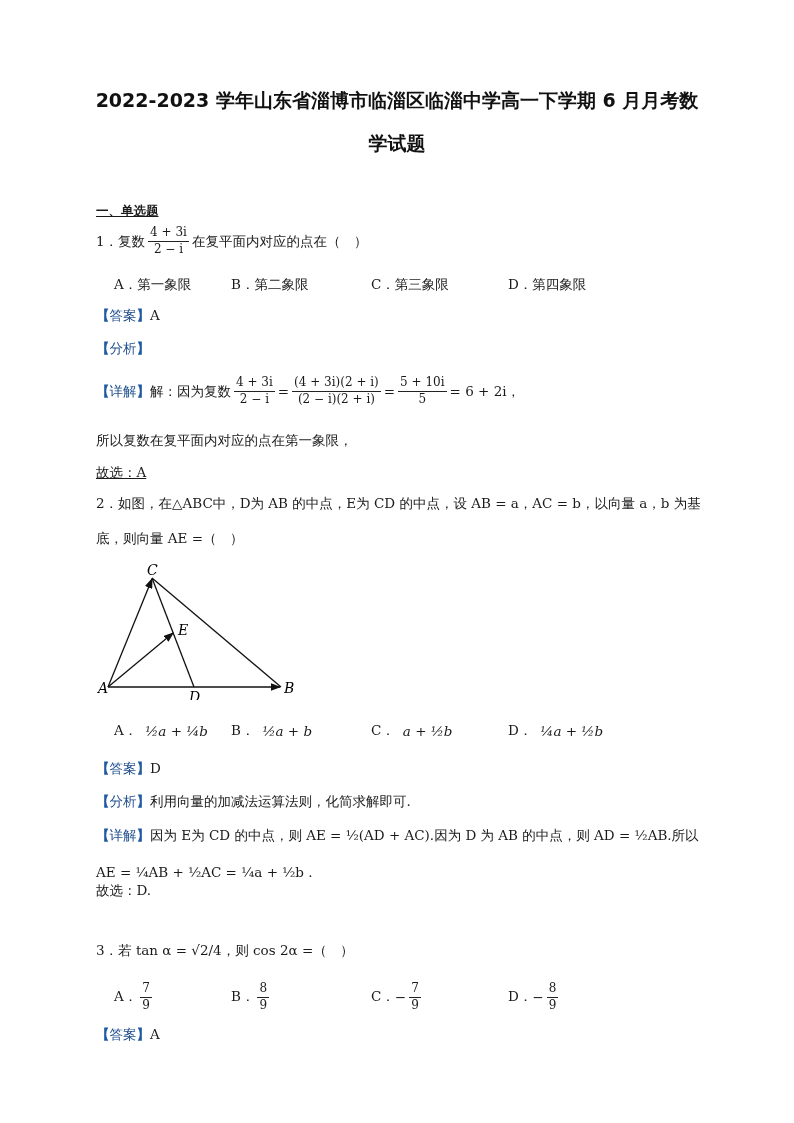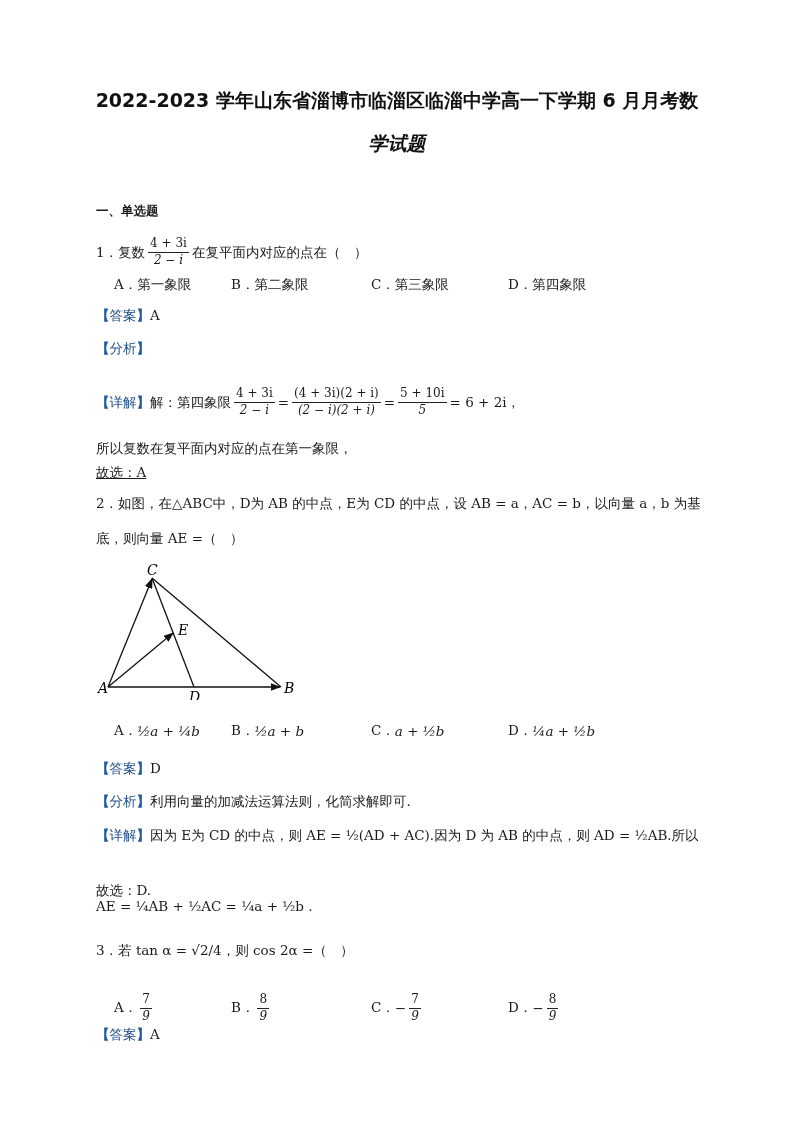--- a/index.html
+++ b/index.html
@@ -10,40 +10,40 @@
   }
   .page { position: absolute; left: 0; top: 0; width: 680px; height: 1123px; }
   .title {
     position: absolute; left: 0; width: 794px; text-align: center;
     font-family: "DejaVu Sans", sans-serif; font-weight: bold; font-size: 19px; color: #111;
   }
   .line {
     position: absolute; left: 96px; font-size: 13.5px; white-space: nowrap;
     display: flex; align-items: center; line-height: 1;
   }
-  .sect { font-family: "DejaVu Sans", sans-serif; font-weight: bold; font-size: 12.5px; }
+  .sect { font-family: "DejaVu Sans", sans-serif; font-weight: bold; font-size: 12.5px; text-decoration: underline; }
   .tag { color: #1f4e8c; font-family: "DejaVu Sans", sans-serif; }
   .tag .br { color: #1f5aa0; font-weight: bold; }
   .frac {
     display: inline-flex; flex-direction: column; align-items: center;
-    vertical-align: middle; margin: 11px 3px; font-size: 12px; line-height: 1.15;
+    vertical-align: middle; margin: 0 3px; font-size: 12px; line-height: 1.15;
   }
   .frac .num { padding: 0 2px 1px; border-bottom: 1px solid #222; }
-  .frac .den { padding: 1px 2px 0; font-style: italic; }
+  .frac .den { padding: 1px 2px 0; }
   .opt { position: absolute; display: flex; align-items: center; font-size: 13.5px; white-space: nowrap; }
-  .it { font-style: italic; }
+  .it { font-style: italic; margin-left: 8px; }
   svg text { font-family: "DejaVu Serif", serif; font-style: italic; font-size: 14px; }
 </style>
 </head>
 <body>
 
 <div class="page">
 
   <div class="title" style="top:88px;">2022-2023 学年山东省淄博市临淄区临淄中学高一下学期 6 月月考数</div>
-  <div class="title" style="top:131px;font-style:italic;">学试题</div>
+  <div class="title" style="top:131px;">学试题</div>
 
   <div class="line sect" style="top:205px;">一、单选题</div>
 
   <div class="line" style="top:226px;">
     <span>1．</span>
     <span>复数</span>
     <span class="frac">
         <span class="num">4 + 3i</span>
         <span class="den">2 − i</span>
       </span>
@@ -68,36 +68,36 @@
 
   <div class="line" style="top:309px;">
     <span class="tag"><span class="br">【</span><span>答案</span><span class="br">】</span></span>
     <span>A</span>
   </div>
   <div class="line" style="top:342px;">
     <span class="tag"><span class="br">【</span><span>分析</span><span class="br">】</span></span>
   </div>
   <div class="line" style="top:376px;">
     <span class="tag"><span class="br">【</span><span>详解</span><span class="br">】</span></span>
-    <span>解：第四象限</span>
+    <span>解：因为复数</span>
     <span class="frac">
         <span class="num">4 + 3i</span>
         <span class="den">2 − i</span>
       </span>=
     <span class="frac">
         <span class="num">(4 + 3i)(2 + i)</span>
         <span class="den">(2 − i)(2 + i)</span>
       </span>=
     <span class="frac">
         <span class="num">5 + 10i</span>
         <span class="den">5</span>
       </span>
     <span>= 6 + 2i，</span>
   </div>
-  <div class="line" style="top:434px;margin-top:8px;">所以复数在复平面内对应的点在第一象限，</div>
+  <div class="line" style="top:434px;">所以复数在复平面内对应的点在第一象限，</div>
   <div class="line" style="top:466px;text-decoration:underline;">故选：A</div>
 
   <div class="line" style="top:497px;">
     <span>2．</span>
       <span>如图，在△ABC中，D为 AB 的中点，E为 CD 的中点，设 AB = a，AC = b，以向量 a，b 为基</span>
   </div>
   <div class="line" style="top:532px;">底，则向量 AE =（　）</div>
 
   <svg style="position:absolute; left:96px; top:560px;" width="210" height="140">
     <defs>
@@ -139,21 +139,21 @@
     <span>D</span>
   </div>
   <div class="line" style="top:795px;">
     <span class="tag"><span class="br">【</span><span>分析</span><span class="br">】</span></span>
     <span>利用向量的加减法运算法则，化简求解即可.</span>
   </div>
   <div class="line" style="top:829px;">
     <span class="tag"><span class="br">【</span><span>详解</span><span class="br">】</span></span>
     <span>因为 E为 CD 的中点，则 AE = ½(AD + AC).因为 D 为 AB 的中点，则 AD = ½AB.所以</span>
   </div>
-  <div class="line" style="top:900px;">AE = ¼AB + ½AC = ¼a + ½b .</div>
+  <div class="line" style="top:866px;">AE = ¼AB + ½AC = ¼a + ½b .</div>
   <div class="line" style="top:884px;">故选：D.</div>
 
   <div class="line" style="top:944px;">
     <span>3．</span>
       <span>若 tan α = √2/4，则 cos 2α =（　）</span>
   </div>
   <div class="opt" style="left:114px; top:982px;">
       <span>A．</span>
       <span></span>
       <span class="frac">

